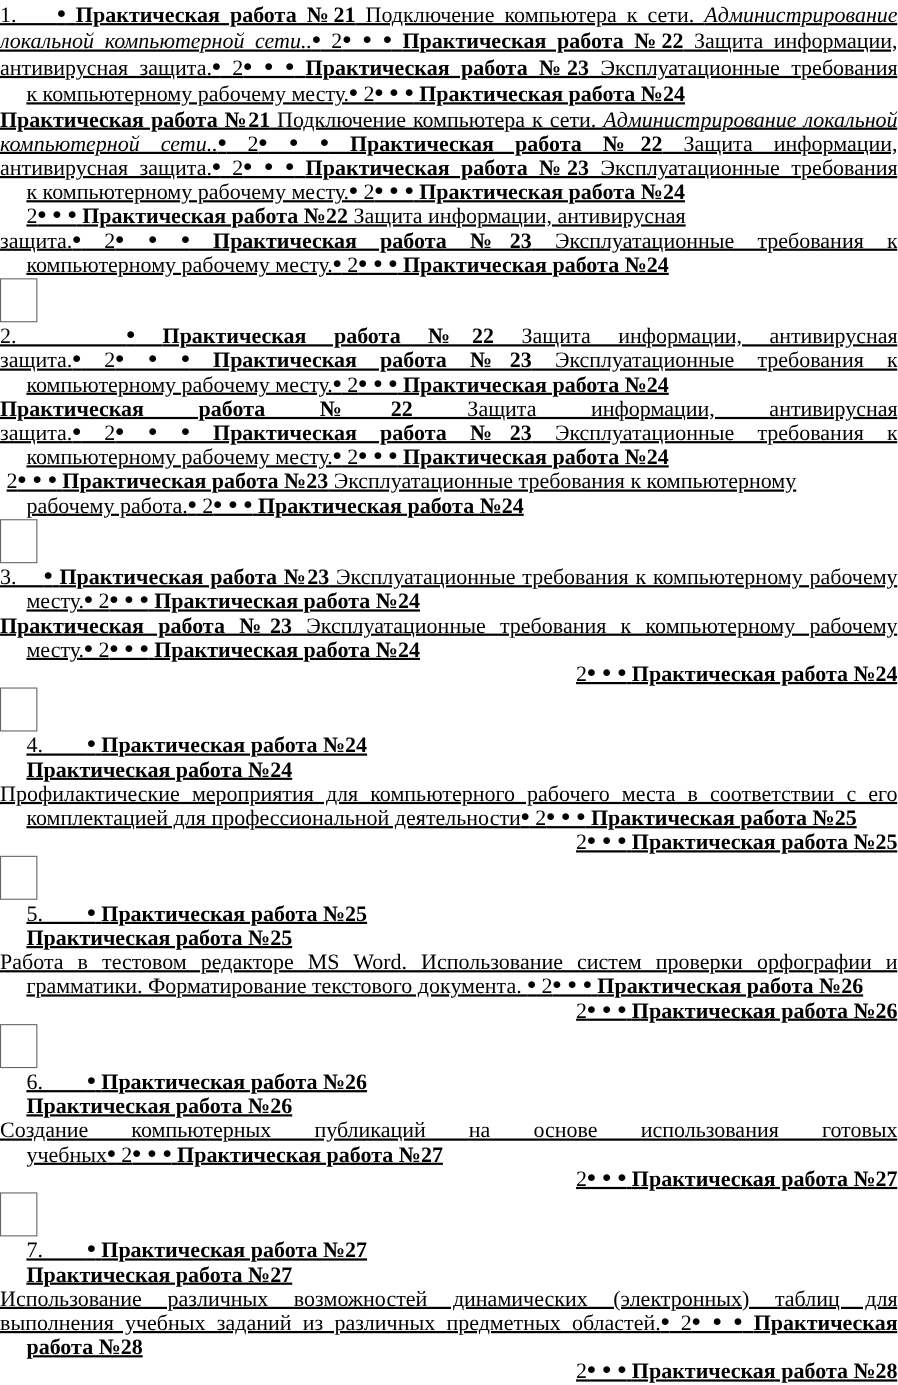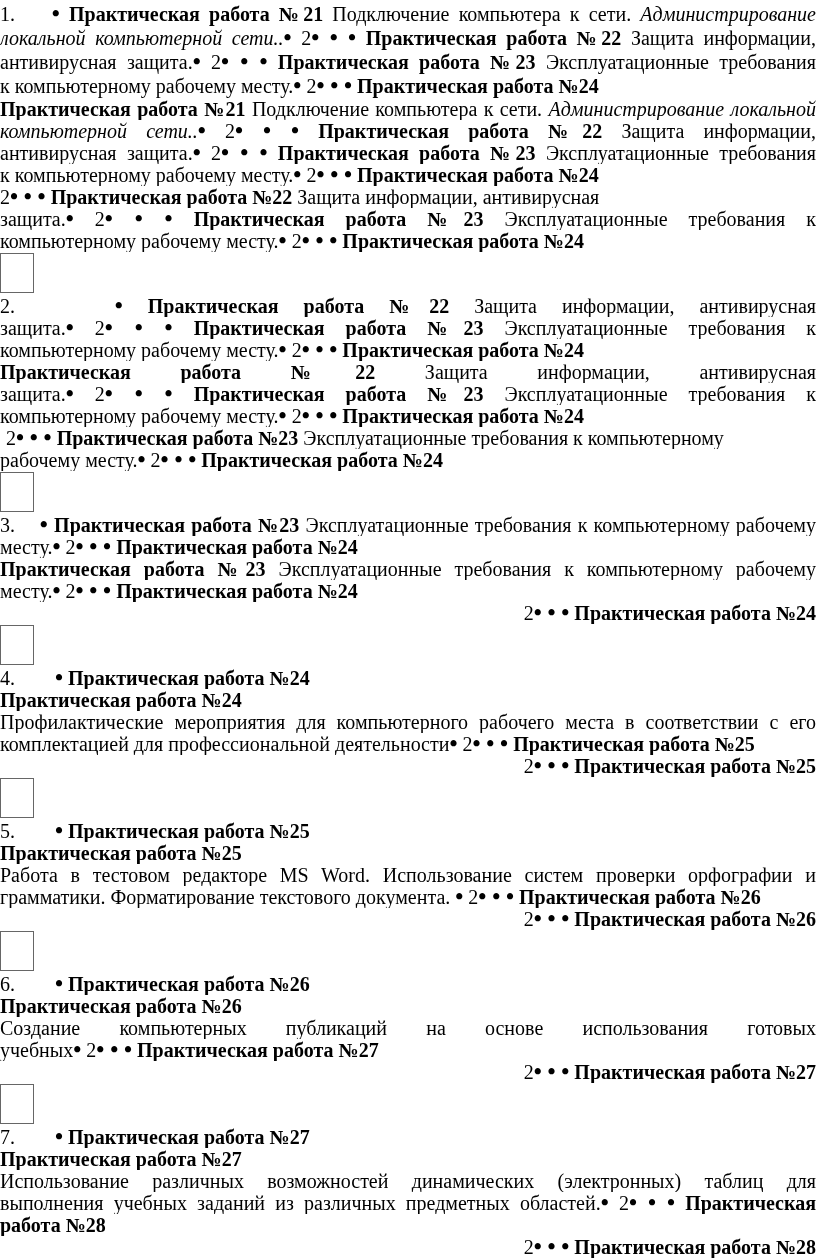--- a/index.html
+++ b/index.html
@@ -5,32 +5,33 @@
   html,body{margin:0;padding:0;background:#ffffff;}
   body{width:816px;}
   .doc{
     width:816px;
     box-sizing:border-box;
     padding-top:2px;
     font-family:"Liberation Serif","DejaVu Serif",serif;
     font-size:20px;
     color:#000000;
     background:#ffffff;
+    text-decoration:underline;
   }
   .para{margin:0;}
   .line{
     height:22px;
     line-height:22px;
     overflow:hidden;
     white-space:normal;
   }
   .tall .line{height:24px;line-height:24px;}
   .j{text-align:justify;text-align-last:justify;}
   .c{text-align:right;}
-  .l{text-align:left;}
+  .l{text-align:left;padding-left:24px;}
   .rn{}
   .rb{font-weight:bold;}
   .ri{font-style:italic;}
   .rd{font-weight:bold;font-size:23px;line-height:0;}
   .frame-box{
     width:32px;height:38px;
     border:1px solid #666666;
     margin:1px 0 2px 0;
     background:#ffffff;
   }
@@ -62,21 +63,21 @@
       <div class="line j"><span class="rn">защита.</span><span class="rd">•</span><span class="rn"> 2</span><span class="rd">• • •</span><span class="rn"> </span><span class="rb">Практическая работа №23</span><span class="rn"> Эксплуатационные требования к</span></div>
       <div class="line l"><span class="rn">компьютерному рабочему месту.</span><span class="rd">•</span><span class="rn"> 2</span><span class="rd">• • •</span><span class="rn"> </span><span class="rb">Практическая работа №24</span></div>
     </div>
     <div class="para">
       <div class="line j"><span class="rb">Практическая работа №22</span><span class="rn"> Защита информации, антивирусная</span></div>
       <div class="line j"><span class="rn">защита.</span><span class="rd">•</span><span class="rn"> 2</span><span class="rd">• • •</span><span class="rn"> </span><span class="rb">Практическая работа №23</span><span class="rn"> Эксплуатационные требования к</span></div>
       <div class="line l"><span class="rn">компьютерному рабочему месту.</span><span class="rd">•</span><span class="rn"> 2</span><span class="rd">• • •</span><span class="rn"> </span><span class="rb">Практическая работа №24</span></div>
     </div>
     <div class="para">
       <div class="line l" style="padding-left: 6px;"><span class="rn">2</span><span class="rd">• • •</span><span class="rn"> </span><span class="rb">Практическая работа №23</span><span class="rn"> Эксплуатационные требования к компьютерному</span></div>
-      <div class="line l"><span class="rn">рабочему месту.</span><span class="rd">•</span><span class="rn"> 2</span><span class="rd">• • •</span><span class="rn"> </span><span class="rb">Практическая работа №24</span></div>
+      <div class="line l"><span class="rn">рабочему работа.</span><span class="rd">•</span><span class="rn"> 2</span><span class="rd">• • •</span><span class="rn"> </span><span class="rb">Практическая работа №24</span></div>
     </div>
     <div class="frame-box" style="border-color: rgb(102, 102, 102);"></div>
     <div class="para">
       <div class="line j"><span class="rn">3.&nbsp;&nbsp;&nbsp; </span><span class="rd">•</span><span class="rn"> </span><span class="rb">Практическая работа №23</span><span class="rn"> Эксплуатационные требования к компьютерному рабочему</span></div>
       <div class="line l"><span class="rn">месту.</span><span class="rd">•</span><span class="rn"> 2</span><span class="rd">• • •</span><span class="rn"> </span><span class="rb">Практическая работа №24</span></div>
     </div>
     <div class="para">
       <div class="line j"><span class="rb">Практическая работа №23</span><span class="rn"> Эксплуатационные требования к компьютерному рабочему</span></div>
       <div class="line l"><span class="rn">месту.</span><span class="rd">•</span><span class="rn"> 2</span><span class="rd">• • •</span><span class="rn"> </span><span class="rb">Практическая работа №24</span></div>
     </div>

